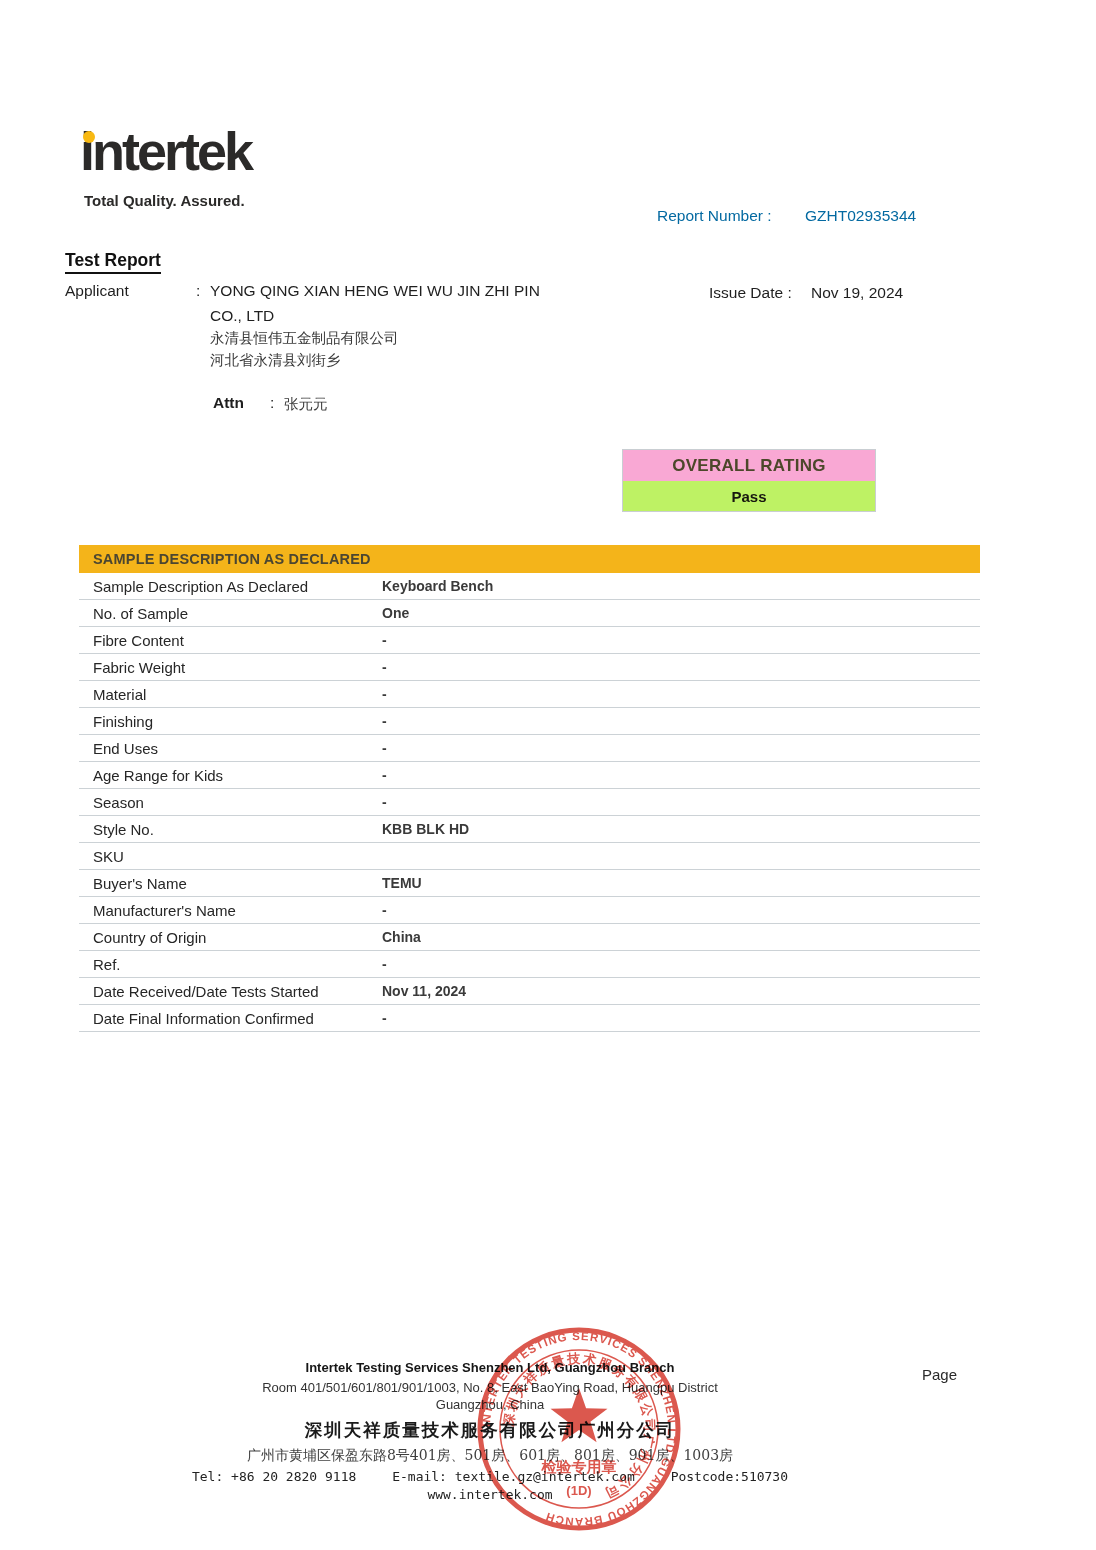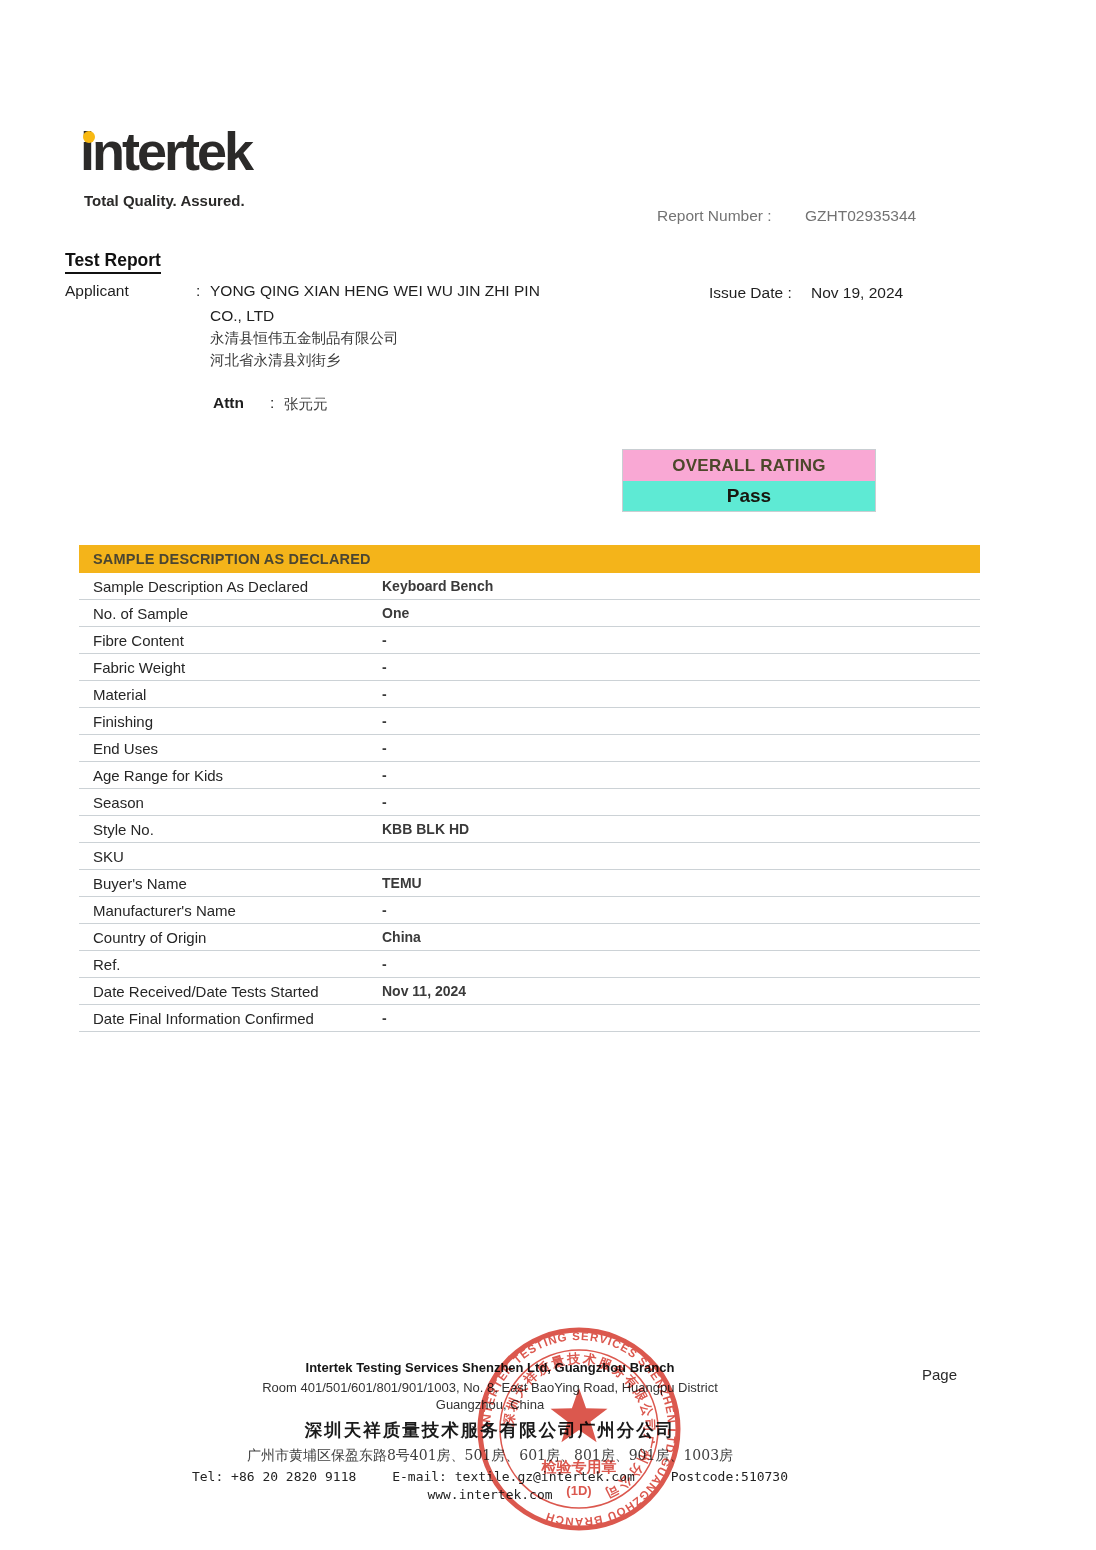--- a/index.html
+++ b/index.html
@@ -24,21 +24,21 @@
     position: absolute; left: 3px; top: 7px;
     width: 12px; height: 12px; border-radius: 50%;
     background: #f8b912;
   }
   .tagline {
     position: absolute; left: 84px; top: 192px;
     font-size: 15px; font-weight: 700; color: #2b2a29;
   }
 
   
-  .report-number { position: absolute; left: 657px; top: 207px; font-size: 15.5px; color: #737373; }
+  .report-number { position: absolute; left: 657px; top: 207px; font-size: 15.5px; color: #0369a1; }
   .report-number .val { position: absolute; left: 148px; top: 0; white-space: nowrap; }
   .issue-date { position: absolute; left: 709px; top: 284px; font-size: 15.5px; color: #1f1f1f; }
   .issue-date .val { position: absolute; left: 102px; top: 0; white-space: nowrap; }
 
   
   .test-report {
     position: absolute; left: 65px; top: 250px;
     font-size: 17.5px; font-weight: 700; color: #111;
     border-bottom: 2px solid #111; padding-bottom: 1px;
   }
@@ -59,22 +59,22 @@
   }
 
   
   .rating-box { position: absolute; left: 622px; top: 449px; width: 254px; border: 1px solid #c9ced2; }
   .rating-header {
     height: 31px; background: #f9a8d4; color: #4c472a;
     font-size: 17px; font-weight: 700; letter-spacing: 0.3px;
     display: flex; align-items: center; justify-content: center;
   }
   .rating-value {
-    height: 30px; background: #5eead4; color: #17170f;
-    font-size: 19px; font-weight: 600;
+    height: 30px; background: #bef264; color: #17170f;
+    font-size: 15px; font-weight: 600;
     display: flex; align-items: center; justify-content: center;
   }
 
   
   .sample-table { position: absolute; left: 79px; top: 545px; width: 963px; }
   .table-header {
     height: 28px; background: #f4b41a; color: #4b4631;
     font-size: 14.5px; font-weight: 700; letter-spacing: 0.2px;
     display: flex; align-items: center; padding-left: 14px;
   }

